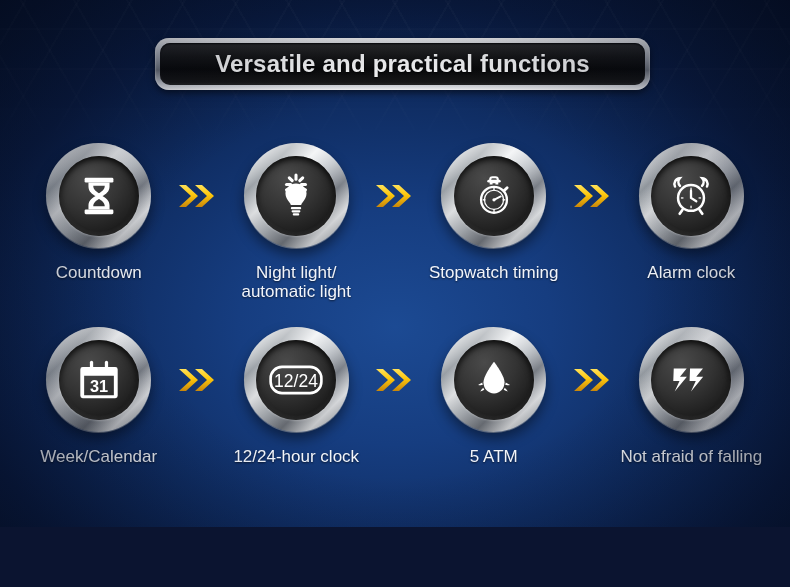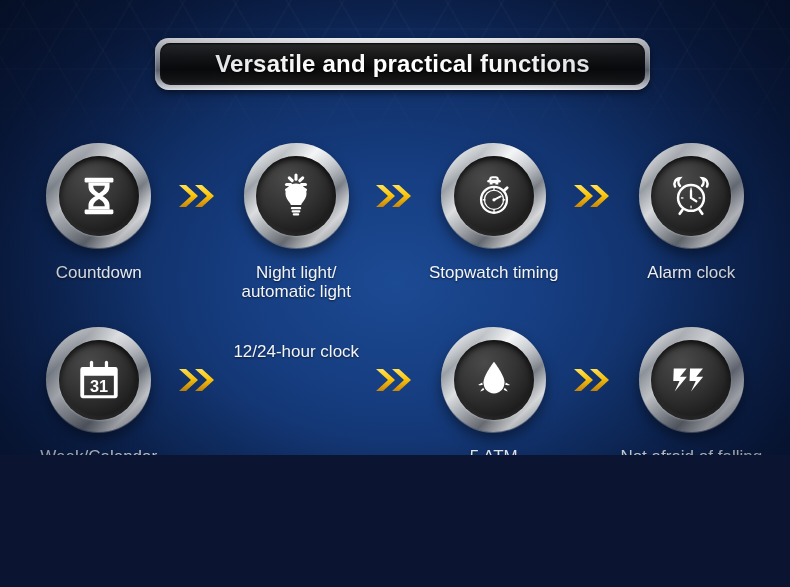--- a/index.html
+++ b/index.html
@@ -2,21 +2,21 @@
 <html><head>
 <meta charset="utf-8">
 <style>
   html,body{margin:0;padding:0;}
   body{
     width:790px;height:587px;overflow:hidden;
     font-family:"Liberation Sans", sans-serif;
     background:#0b1430;
   }
   #stage{
-    position:relative;width:790px;height:455px;overflow:hidden;
+    position:relative;width:790px;height:527px;overflow:hidden;
     background:
       radial-gradient(ellipse 560px 420px at 50% 62%, #1c4a93 0%, #163d80 28%, #0f2c61 55%, #0a1c43 78%, #071430 100%);
   }
   
   #texture{
     position:absolute;left:0;top:0;width:790px;height:150px;
     background-image:
       repeating-linear-gradient(60deg, rgba(255,255,255,.030) 0 2px, rgba(0,0,0,0) 2px 46px),
       repeating-linear-gradient(-60deg, rgba(255,255,255,.030) 0 2px, rgba(0,0,0,0) 2px 46px),
       repeating-linear-gradient(0deg, rgba(255,255,255,.022) 0 2px, rgba(0,0,0,0) 2px 40px);
@@ -244,20 +244,28 @@
       <div class="caption">Week/Calendar</div>
       <div class="arrow">
         <svg width="40" height="26" viewBox="0 0 40 26">
           <path d="M1 2 L13 13 L1 24 L8 24 L20 13 L8 2 Z" fill="url(#ag1)"></path>
           <path d="M17 2 L29 13 L17 24 L24 24 L36 13 L24 2 Z" fill="url(#ag1)"></path>
         </svg>
       </div>
     </div>
 
     <div class="cell">
+      <div class="badge">
+        <div class="badge-inner">
+          <svg width="56" height="40" viewBox="0 0 64 40">
+            <rect x="3" y="5" width="58" height="30" rx="13" ry="13" fill="none" stroke="#ffffff" stroke-width="3"></rect>
+            <text x="32" y="28" font-family="Liberation Sans, sans-serif" font-size="20" fill="#ffffff" text-anchor="middle">12/24</text>
+          </svg>
+        </div>
+      </div>
       <div class="caption">12/24-hour clock</div>
       <div class="arrow">
         <svg width="40" height="26" viewBox="0 0 40 26">
           <path d="M1 2 L13 13 L1 24 L8 24 L20 13 L8 2 Z" fill="url(#ag1)"></path>
           <path d="M17 2 L29 13 L17 24 L24 24 L36 13 L24 2 Z" fill="url(#ag1)"></path>
         </svg>
       </div>
     </div>
 
     <div class="cell">

